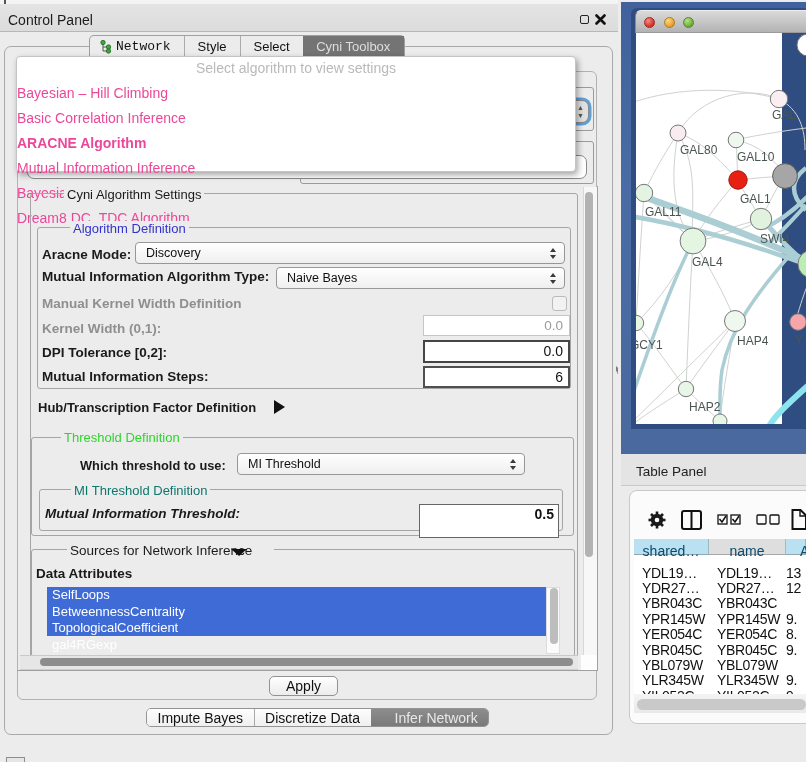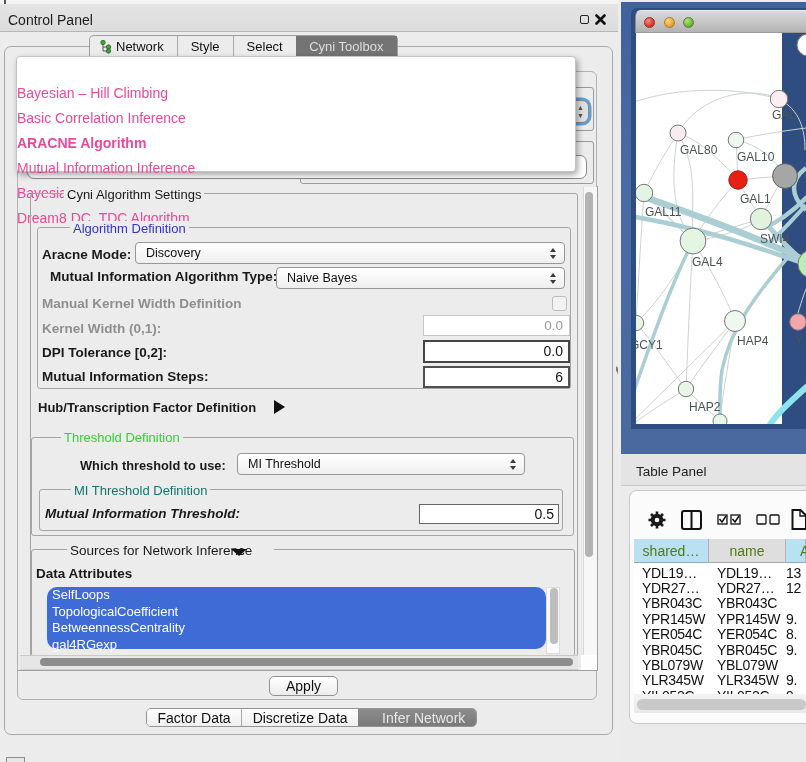--- a/index.html
+++ b/index.html
@@ -38,21 +38,21 @@
 #winshadow { left:631px; top:8px; width:175px; height:421px; background:#2f4d80; border-radius:6px 0 0 0; }
 #wintitle { left:635px; top:10px; width:171px; height:23px; background:linear-gradient(#dadada,#b3b3b3); border-top:1px solid #ececec; border-left:1px solid #8a8a8a; border-bottom:1px solid #9a9a9a; border-radius:6px 0 0 0; }
 #wincontent { left:636px; top:33px; width:146px; height:391px; background:#fff; }
 .light { position:absolute; top:5.5px; width:11px; height:11px; border-radius:50%; }
 
 #tphead { left:621px; top:454px; width:185px; height:32px; background:#e4e4e4; border-bottom:1px solid #c9c9c9; }
 #tphead .t { position:absolute; left:15px; top:9.5px; font-size:13.5px; color:#222; }
 #tpbg { left:621px; top:487px; width:185px; height:275px; background:#ebebeb; }
 #tpcard { left:629px; top:490px; width:190px; height:234px; background:#fbfbfb; border:1px solid #c8c8c8; border-radius:8px; }
 #tptable { left:634px; top:539px; width:172px; height:174px; background:#fff; overflow:hidden; }
-.hdrcell { position:absolute; top:0; height:24px; font-size:14px; color:#4d7c0f; text-align:center; line-height:24px; border-right:1px solid #9eb6c0; border-bottom:1px solid #8fa8b2; }
+.hdrcell { position:absolute; top:0; height:16px; font-size:14px; color:#0c4a6e; text-align:center; line-height:24px; border-right:1px solid #9eb6c0; border-bottom:1px solid #8fa8b2; }
 .trow { position:absolute; font-size:14px; letter-spacing:-0.3px; color:#111; white-space:nowrap; }
 </style>
 </head>
 <body>
 
 <div class="abs" style="left:0;top:0;width:806px;height:4px;background:#f4f4f4;"></div>
 <div class="abs" style="left:4px;top:0;width:1.5px;height:4px;background:#555;"></div>
 
 <div class="abs" id="titlebar">
     <span class="t">Control Panel</span>
@@ -60,40 +60,41 @@
 
 <div class="abs" style="left:580px;top:15px;width:9px;height:9px;border:1.5px solid #222;border-radius:2px;"></div>
 <svg class="abs" style="left:595px;top:14px;" width="11" height="11" viewBox="0 0 11 11">
     <path d="M1.5 1.5 L9.5 9.5 M9.5 1.5 L1.5 9.5" stroke="#111" stroke-width="2.6" stroke-linecap="round"></path>
   </svg>
 
 <div class="abs" id="outerbox"></div>
 <div class="abs" style="left:17px;top:71px;width:580px;height:629px;border:1px solid #b2b2b2;border-radius:6px;"></div>
 <div class="abs" style="left:17px;top:186px;width:581px;height:485px;border-right:1px solid #a0a0a0;border-bottom:1px solid #a0a0a0;"></div>
 <div class="abs tabrow">
-  <span class="tab" style="padding-left:26px;">Network<svg width="13" height="14" viewBox="0 0 13 14" style="position:absolute;left:10px;top:4px;">
+  <span class="tab" style="padding-left:26px;font-family:Liberation Mono, monospace;">Network<svg width="13" height="14" viewBox="0 0 13 14" style="position:absolute;left:10px;top:4px;">
         <path d="M3 3 L3 11 L8 11 M3 7 L8 7" stroke="#555" fill="none" stroke-width="1"></path>
         <circle cx="3" cy="2.5" r="2.2" fill="#44a340" stroke="#1c6b1c" stroke-width="0.8"></circle>
         <circle cx="8.5" cy="7" r="2.2" fill="#44a340" stroke="#1c6b1c" stroke-width="0.8"></circle>
         <circle cx="8.5" cy="11" r="2.2" fill="#44a340" stroke="#1c6b1c" stroke-width="0.8"></circle>
       </svg></span>
   <span class="tab sep">Style</span>
   <span class="tab sep">Select</span>
   <span class="tab sel">Cyni Toolbox</span>
 </div>
 
 <div class="abs" style="left:300px;top:87px;width:294px;height:44px;border:1px solid #9b9b9b;border-radius:3px;"></div>
 <div class="abs" style="left:300px;top:141px;width:294px;height:43px;border:1px solid #9b9b9b;border-radius:3px;"></div>
 <div class="abs" style="left:556px;top:100px;width:33px;height:23px;border-radius:7px;background:#e0e0e0;border:1px solid #8a8a8a;box-shadow:0 0 0 2.5px #5d9fdb;"></div>
 <div class="abs" style="left:577px;top:104px;font-size:7px;line-height:7.5px;color:#555;">▲<br>▼</div>
 <div class="abs" style="left:27px;top:155px;width:560px;height:24px;border:1px solid #8a8a8a;border-radius:7px;background:#fff;overflow:hidden;">
     <span style="position:absolute;left:8px;top:3px;font-size:12.5px;color:#111;">gal4RGexp</span>
   </div>
 
 <div class="abs" id="overlay" style="left:16px;top:56px;width:560px;height:116px;background:#fff;border:1px solid #c4c4c4;border-radius:4px;box-shadow:2px 3px 6px rgba(0,0,0,0.35);">
+  <div style="position:absolute;left:0;top:3px;width:100%;text-align:center;font-size:14px;color:#b9b9b9;">Select algorithm to view settings</div>
   <div style="position:absolute;left:0px;top:24px;font-size:14px;color:#ec4899;line-height:25px;">
     Bayesian – Hill Climbing<br>
     Basic Correlation Inference<br>
     <b>ARACNE Algorithm</b><br>
     Mutual Information Inference<br>
     Bayesian – K2<br>
     Dream8 DC_TDC Algorithm
   </div>
 </div>
 
@@ -102,21 +103,21 @@
 
 <div class="abs grp" style="left:37px;top:227px;width:534px;height:162px;"></div>
 <div class="abs grplab" style="left:41px;top:221px;color:#3333cc;">Algorithm Definition</div>
 
 <div class="abs lbl" style="left:42px;top:247px;">Aracne Mode:</div>
 <div class="abs combo" style="left:135px;top:242px;width:430px;height:22px;">
     <span class="tx">Discovery</span>
     <span class="ar"></span>
   </div>
 
-<div class="abs lbl" style="left:42px;top:269px;margin-left:8px;">Mutual Information Algorithm Type:</div>
+<div class="abs lbl" style="left:42px;top:269px;">Mutual Information Algorithm Type:</div>
 <div class="abs combo" style="left:276px;top:267px;width:289px;height:22px;">
     <span class="tx">Naive Bayes</span>
     <span class="ar"></span>
   </div>
 
 <div class="abs lblg" style="left:42px;top:296px;">Manual Kernel Width Definition</div>
 <div class="abs" style="left:552px;top:296px;width:15px;height:15px;border:1px solid #bbb;border-radius:3px;background:#f2f2f2;"></div>
 
 <div class="abs lblg" style="left:42px;top:321px;">Kernel Width (0,1):</div>
 <div class="abs inp" style="left:423px;top:315px;width:147px;height:21px;border:1px solid #c6c6c6;color:#9a9a9a;line-height:20px;padding-right:6px;font-size:13.5px;">0.0</div>
@@ -136,48 +137,48 @@
 <div class="abs lbl" style="left:80px;top:457.5px;font-size:12.8px;">Which threshold to use:</div>
 <div class="abs combo" style="left:237px;top:453px;width:288px;height:22px;">
     <span class="tx">MI Threshold</span>
     <span class="ar"></span>
   </div>
 
 <div class="abs grp" style="left:39px;top:489px;width:524px;height:42px;"></div>
 <div class="abs grplab" style="left:42px;top:483px;color:#0f766e;">MI Threshold Definition</div>
 
 <div class="abs lbl" style="left:45px;top:506px;font-style:italic;">Mutual Information Threshold:</div>
-<div class="abs inp" style="left:419px;top:504px;width:140px;height:20px;border:1.5px solid #666;line-height:19px;padding-right:4px;">0.5</div>
+<div class="abs inp" style="left:419px;top:504px;width:140px;height:34px;border:1.5px solid #666;line-height:19px;padding-right:4px;font-weight:bold;">0.5</div>
 
 <div class="abs grp" style="left:31px;top:549px;width:544px;height:108px;"></div>
 <div class="abs grplab" style="left:38px;top:543px;color:#1a1a1a;font-weight:normal;font-size:13.5px;padding-right:22px;">Sources for Network Inference</div>
 <div class="abs" style="left:231px;top:549px;width:0;height:0;border-top:7.5px solid #111;border-left:8px solid transparent;border-right:8px solid transparent;"></div>
 
 <div class="abs lbl" style="left:36px;top:566px;">Data Attributes</div>
-<div class="abs" id="datalist" style="left:47px;top:587px;width:499px;height:62px;border-radius:10px;">
+<div class="abs" id="datalist" style="left:47px;top:587px;width:499px;height:49px;">
   <div>SelfLoops</div>
+  <div>BetweennessCentrality</div>
   <div>TopologicalCoefficient</div>
-  <div>BetweennessCentrality</div>
   <div>gal4RGexp</div>
 </div>
 
 <div class="abs" style="left:546px;top:587px;width:14px;height:67px;background:#fbfbfb;border:1px solid #ddd;"></div>
 <div class="abs" style="left:550px;top:588px;width:8px;height:56px;background:#bdbdbd;border-radius:4px;"></div>
 
 <div class="abs" style="left:20px;top:655px;width:558px;height:15px;background:#e6e6e6;border-top:1px solid #c9c9c9;border-bottom:1px solid #cfcfcf;"></div>
 <div class="abs" style="left:40px;top:658px;width:533px;height:8px;background:#8d8d8d;border-radius:4px;"></div>
 
 <div class="abs" style="left:583px;top:187px;width:14px;height:483px;background:#f7f7f7;border-left:1px solid #d8d8d8;"></div>
 <div class="abs" style="left:584.5px;top:192px;width:8px;height:365px;background:#b3b3b3;border-radius:4px;"></div>
 <div class="abs" style="left:581px;top:655px;width:16px;height:15px;background:#fdfdfd;"></div>
 
 <div class="abs" style="left:269px;top:676px;width:69px;height:20px;border:1px solid #929292;border-radius:5px;background:linear-gradient(#fff,#ececec);text-align:center;line-height:19px;font-size:14px;color:#111;">Apply</div>
 
 <div class="abs" style="left:146px;top:708px;height:19px;display:flex;border:1px solid #949494;border-radius:5px;overflow:hidden;background:#ececec;">
-  <span class="seg">Factor Data</span>
+  <span class="seg">Impute Bayes</span>
   <span class="seg" style="border-left:1px solid #aaa;">Discretize Data</span>
   <span class="seg sel">Infer Network</span>
 </div>
 
 <div class="abs" style="left:6px;top:757px;width:19px;height:10px;border:1.5px solid #8d8d8d;background:#e6e6e6;"></div>
 
 <div class="abs" style="left:616px;top:366px;width:5px;height:8px;background:#7e7e7e;clip-path:polygon(0 0,100% 55%,40% 60%,55% 100%,30% 100%,20% 62%,0 75%);"></div>
 
 <div class="abs" id="rightbg"></div>
 <div class="abs" id="bluetop"></div>

